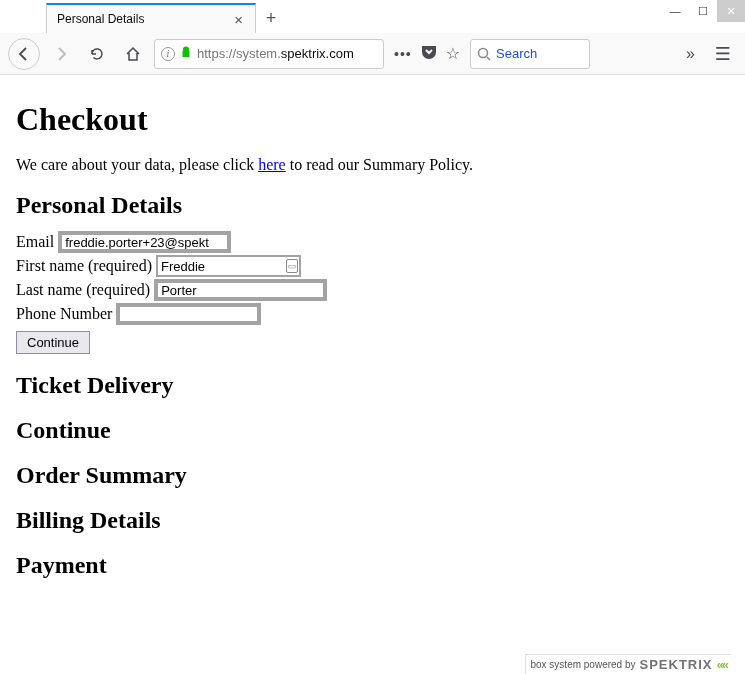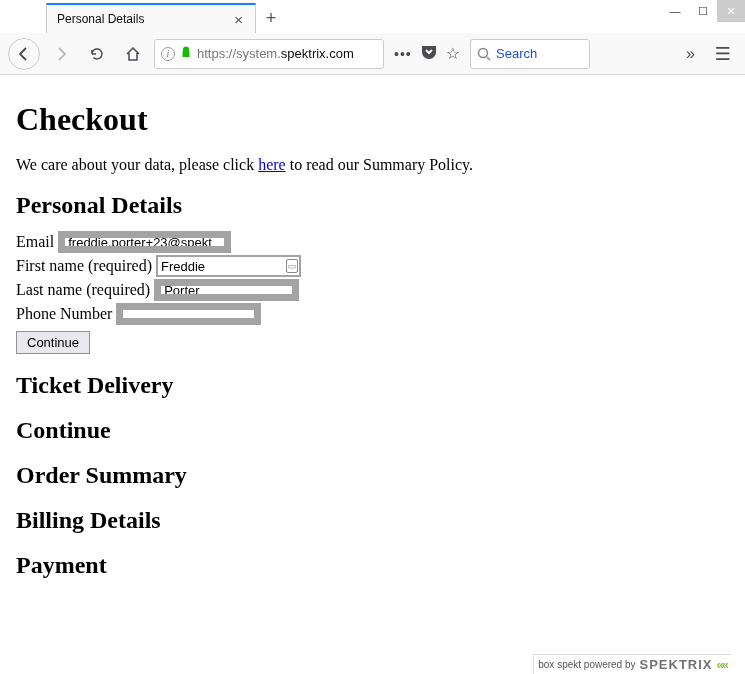--- a/index.html
+++ b/index.html
@@ -167,37 +167,37 @@
     .viewport h2 {
       font-size: 24px;
       font-weight: bold;
       margin: 18px 0 12px 0;
     }
     .viewport p { margin: 0 0 10px 0; }
     .viewport a { color: #0000ee; text-decoration: underline; text-align: center; }
     .form-row { margin: 2px 0; display:flex; align-items:center; gap:4px;}
     .form-row label { font-size: 16px; }
     .form-row input[type=text] {
-      border: 7px solid #a3a3a3;
+      border: 4px solid #a3a3a3;
       height: 22px;
       padding: 1px 3px;
       font-family: Arial, sans-serif;
       font-size: 13px;
       background:#fff;
     }
     .input-email { width: 173px; }
     .input-first { width: 145px; border-width:2px !important; position:relative;}
     .input-first-wrap { position:relative; display:inline-block;}
     .contact-icn {
       position:absolute; right:3px; top:50%; transform:translateY(-50%);
       width:12px;height:14px;border:1px solid #888;border-radius:2px;
       font-size:9px; display:flex; align-items:center; justify-content:center;
       color:#888; pointer-events:none;
     }
-    .input-last { width: 145px; }
+    .input-last { width: 173px; }
     .input-phone { width: 145px; }
     .btn-continue {
       font-family: Arial, sans-serif;
       font-size: 13px;
       padding: 3px 10px;
       background: #e9e9ed;
       border: 1px solid #8f8f9d;
       margin-top: 4px;
       cursor: pointer;
       text-align: center;
@@ -332,17 +332,17 @@
   </div>
   <button class="btn-continue">Continue</button>
 
   <h2>Ticket Delivery</h2>
   <h2>Continue</h2>
   <h2>Order Summary</h2>
   <h2>Billing Details</h2>
   <h2>Payment</h2>
 
   <div class="footer">
-    <span>box spekt powered by</span>
+    <span>box system powered by</span>
     <span class="brand">SPEKTRIX</span>
       <span class="chevs">««</span>
   </div>
 </div>
 
 </body></html>

